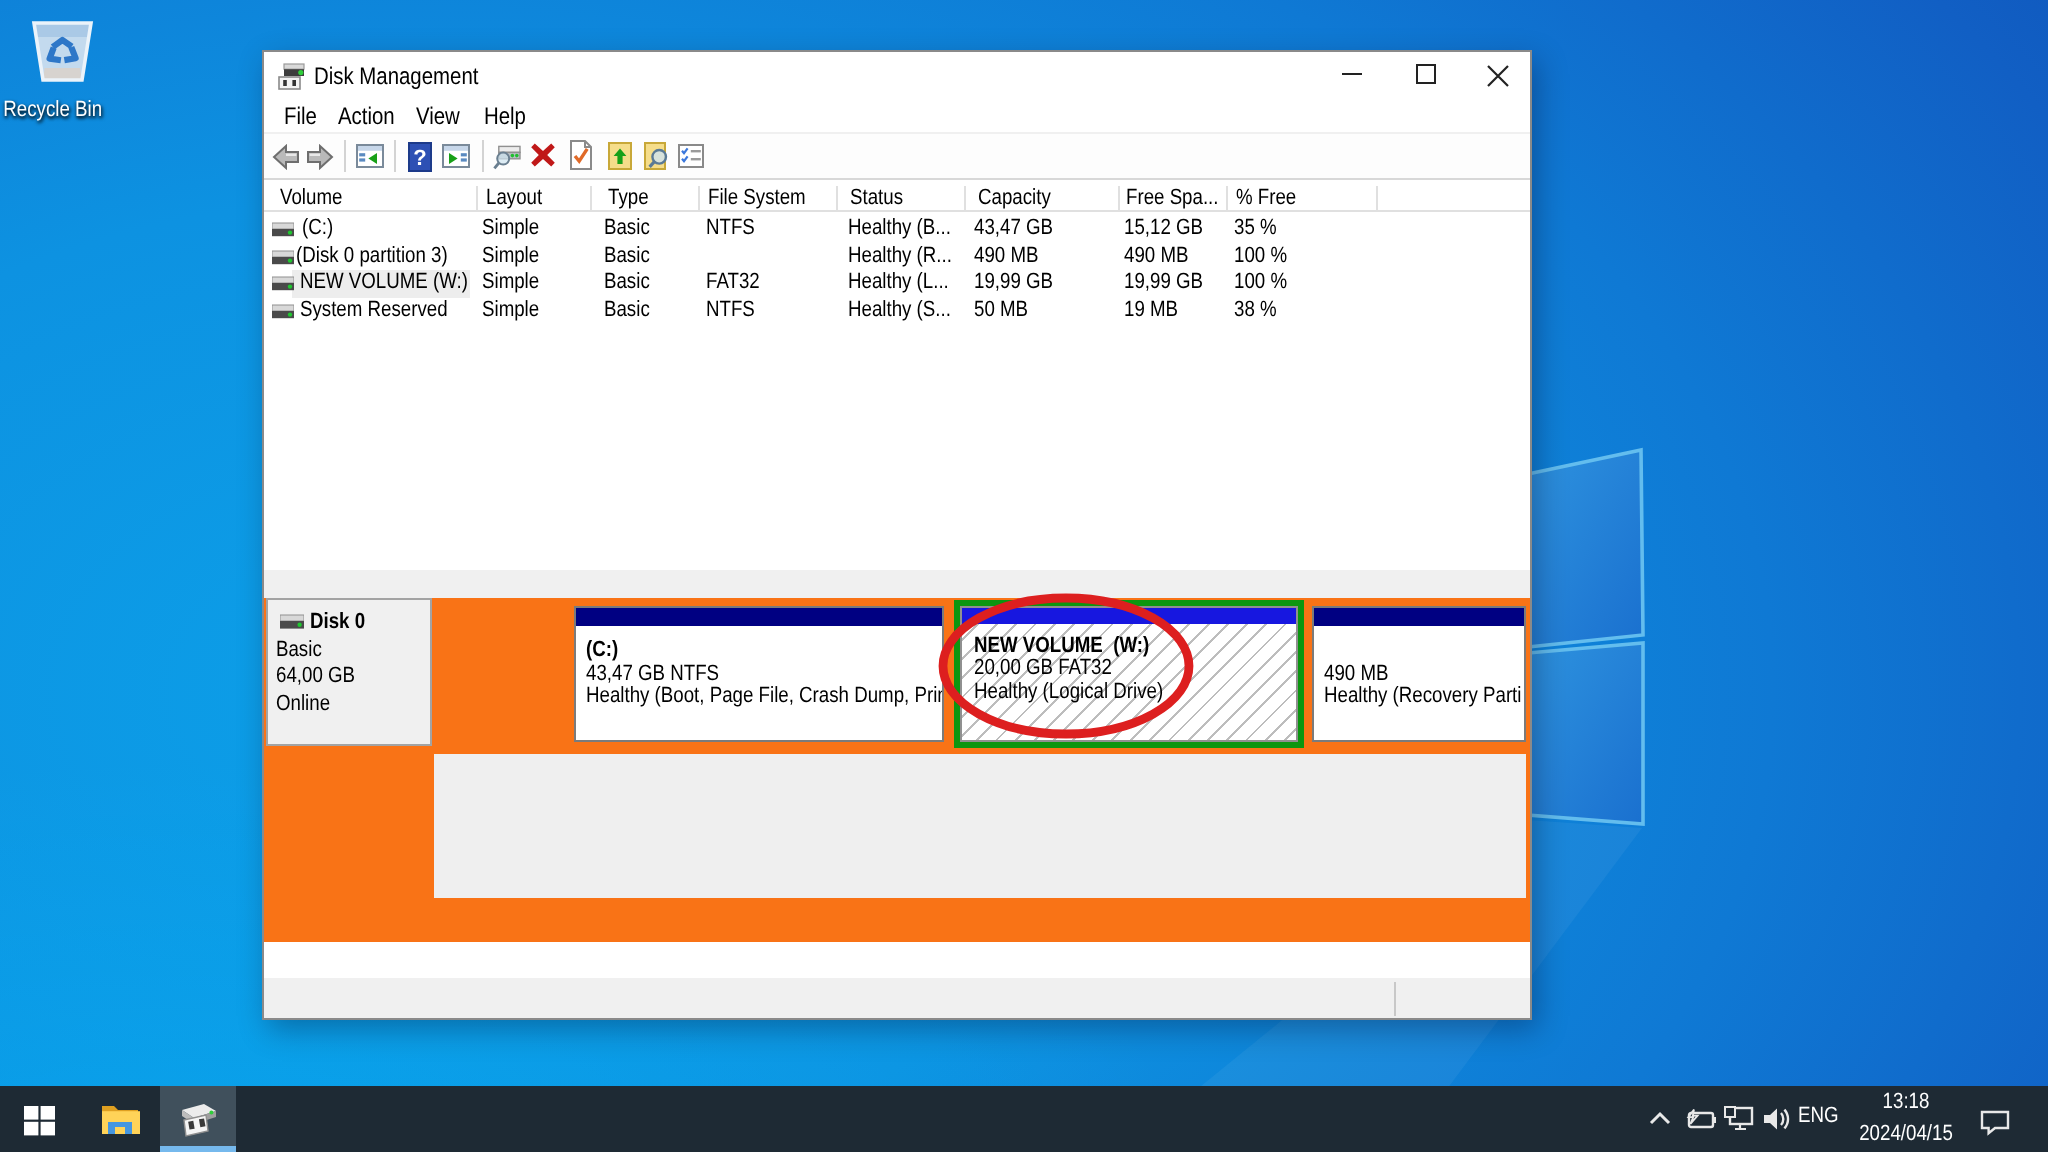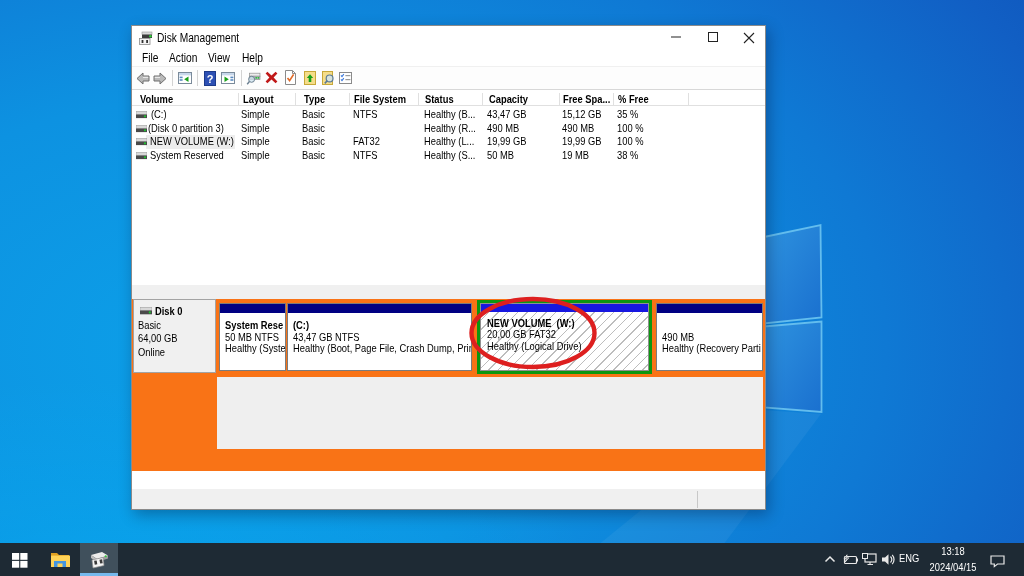--- a/index.html
+++ b/index.html
@@ -18,21 +18,21 @@
   #title, #menubar span, #lhead span, .row span, .panel b, .panel span, #legend span, #eng { display:inline-block; }
   #titlebar { position:absolute; left:0; top:0; width:100%; height:22px; background:#fff; }
   #title { position:absolute; left:25px; top:5px; font-size:12px; color:#000; }
   .cap { position:absolute; top:0; width:34px; height:22px; }
   #menubar { position:absolute; left:0; top:22px; width:100%; height:19px; background:#fff; border-bottom:1px solid #f0f0f0; font-size:12px; }
   #menubar span { position:absolute; top:3px; }
   #toolbar { position:absolute; left:0; top:41px; width:100%; height:23px; background:#fdfdfd; border-bottom:1px solid #d8d8d8; }
   .tsep { position:absolute; top:3px; width:1px; height:16px; background:#d3d3d3; }
   
   #list { position:absolute; left:0; top:66px; width:633px; height:193px; background:#fff; }
-  #lhead { position:absolute; left:0; top:0; width:633px; height:14px; border-bottom:1px solid #e0e0e0;font-weight:bold; }
+  #lhead { position:absolute; left:0; top:0; width:633px; height:14px; border-bottom:1px solid #e0e0e0; }
   #lhead span { position:absolute; top:1px; font-size:11px; }
   #lhead i { position:absolute; top:1px; width:1px; height:12px; background:#e0e0e0; font-style:normal; }
   .row { position:absolute; left:0; width:633px; height:13px; font-size:11px; }
   .row span { position:absolute; top:0; line-height:13px; }
   .dico { position:absolute; left:4px; top:3px; }
   
   #split { position:absolute; left:0; top:259px; width:633px; height:14px; background:#f0f0f0; }
   
   #bottom { position:absolute; left:0; top:273px; width:633px; height:172px; background:#f97316; }
   .panel { position:absolute; background:#f0f0f0; border:1px solid #a3a3a3; font-size:11px; }
@@ -60,20 +60,34 @@
     <defs>
       <linearGradient id="pane" x1="0" y1="0" x2="1" y2="1">
         <stop offset="0" stop-color="#2e93df"></stop>
           <stop offset="1" stop-color="#1a70cf"></stop>
       </linearGradient>
     </defs>
     <polygon points="764,237 820.5,225 821.5,317.5 764,323.5" fill="url(#pane)" stroke="#63bdee" stroke-width="1.8"></polygon>
     <polygon points="764,326.5 821.5,321.5 821.5,412 764,407.5" fill="url(#pane)" stroke="#63bdee" stroke-width="1.8"></polygon>
     <polygon points="764,410 821,414 700,576 560,576" fill="rgba(255,255,255,0.05)"></polygon>
   </svg>
+  <div id="rbin">
+    <svg width="36" height="38" viewBox="0 0 36 38">
+      <polygon points="4,5.5 32.5,5.5 28,34 8.5,34" fill="#c3daee"></polygon>
+      <polygon points="4,5.5 32.5,5.5 31.4,12.5 5.1,12.5" fill="#aac9e6"></polygon>
+      <polygon points="9.3,28 27,28 28,34 8.5,34" fill="#d7d3cf"></polygon>
+      <polygon points="4,5.5 32.5,5.5 28,34 8.5,34" fill="none" stroke="#ebf3fa" stroke-width="1.8"></polygon>
+      <g fill="none" stroke="#2e77c8" stroke-width="3.1" stroke-linejoin="round" stroke-linecap="square">
+        <path d="M14.6 16.6 l3.6 -2.6 3.4 2.4"></path>
+        <path d="M13.3 19.3 l-1.5 4 4.1 .6"></path>
+        <path d="M23.2 19 l1.6 4.1 -4.1 .7"></path>
+      </g>
+    </svg>
+    <div class="lbl">Recycle Bin</div>
+  </div>
 </div>
 
 <div id="win">
   <div id="titlebar">
     <svg class="abs" style="left:7px;top:5px" width="14" height="14" viewBox="0 0 14 14">
       <rect x="3" y="1" width="10" height="2.6" fill="#d9d9d9" stroke="#9a9a9a" stroke-width=".6"></rect>
       <rect x="3" y="3.6" width="10" height="3.4" fill="#3c3c3c"></rect>
       <circle cx="11.4" cy="5.3" r="1.3" fill="#2fce3a"></circle>
       <rect x="0.5" y="7.5" width="10.5" height="6" fill="#f3f3f3" stroke="#8a8a8a" stroke-width=".8"></rect>
       <rect x="2.6" y="9" width="1.8" height="3" fill="#333"></rect>
@@ -247,24 +261,20 @@
       <svg style="position:absolute;left:6px;top:7px" width="12" height="8" viewBox="0 0 12 8">
           <rect x="0" y="0.5" width="12" height="3" fill="#d8d8d8" stroke="#909090" stroke-width=".5"></rect>
           <rect x="0" y="3.5" width="12" height="3.8" fill="#4a4a4a"></rect>
           <circle cx="9.8" cy="5.4" r="1.1" fill="#1fc72f"></circle>
         </svg>
       <b style="position:absolute;left:21px;top:5px">Disk 0</b>
       <span style="position:absolute;left:4px;top:18.5px">Basic</span>
       <span style="position:absolute;left:4px;top:32px">64,00 GB</span>
       <span style="position:absolute;left:4px;top:45.5px">Online</span>
     </div>
-    <div class="pbox" style="left:86.5px;top:4px;width:67px;height:68px">
-      <div class="pbar"></div>
-      <div class="ptxt"><b>System Rese</b><br>50 MB NTFS<br>Healthy (Syste</div>
-    </div>
     <div class="pbox" style="left:155.3px;top:4px;width:185px;height:68px">
       <div class="pbar"></div>
       <div class="ptxt"><b>(C:)</b><br>43,47 GB NTFS<br>Healthy (Boot, Page File, Crash Dump, Prin</div>
     </div>
     <div style="position:absolute;left:344.7px;top:1px;width:175px;height:74px;border:3.2px solid #0c9610;background:#fff">
       <div style="position:absolute;left:0;top:0;width:100%;height:9px;background:#1717e0"></div>
       <div style="position:absolute;left:0;top:9px;width:100%;height:58.6px;background:repeating-linear-gradient(135deg,#ffffff 0px,#ffffff 5.8px,#bdbdbd 5.8px,#bdbdbd 6.8px)"></div>
       <div style="position:absolute;inset:0;border:1px solid #909090"></div>
         <div class="ptxt" style="top:14.5px;left:7px"><b>NEW VOLUME&nbsp; (W:)</b><br>20,00 GB FAT32<br>Healthy (Logical Drive)</div>
     </div>

